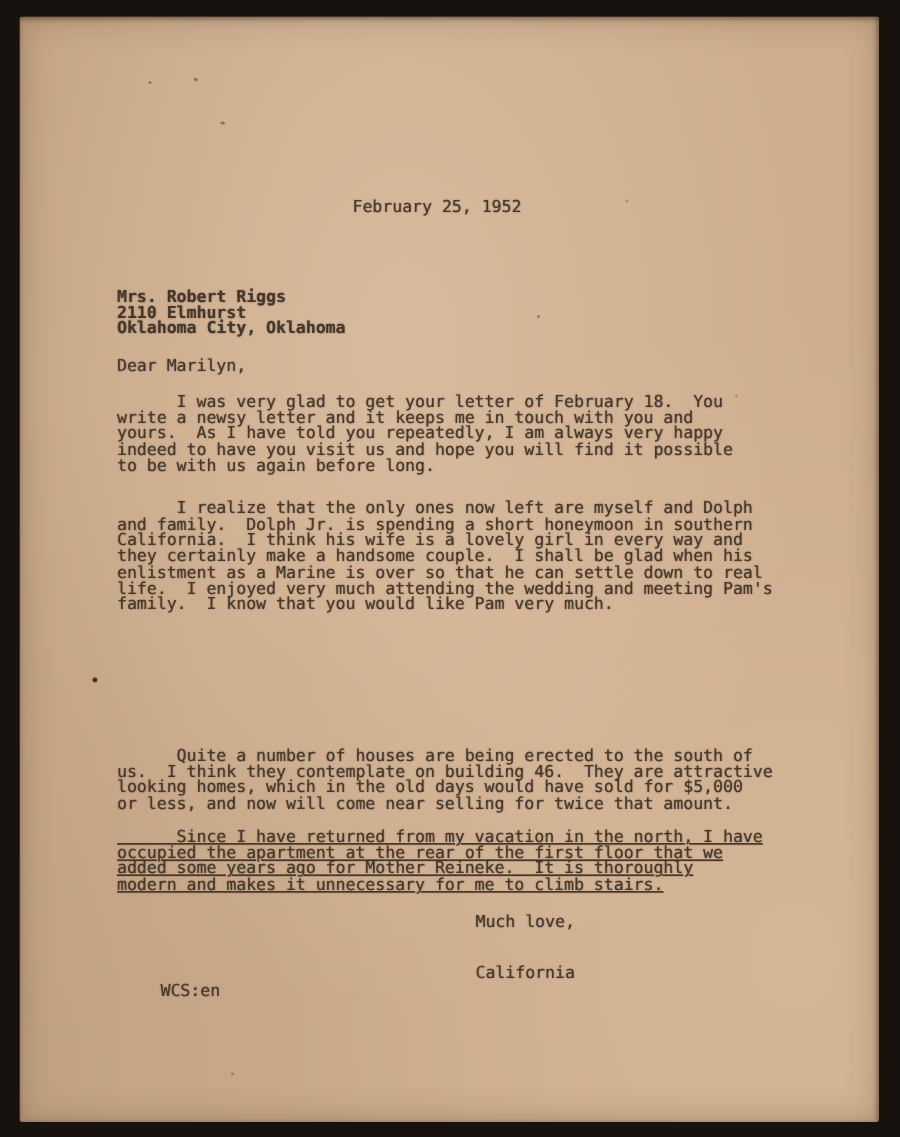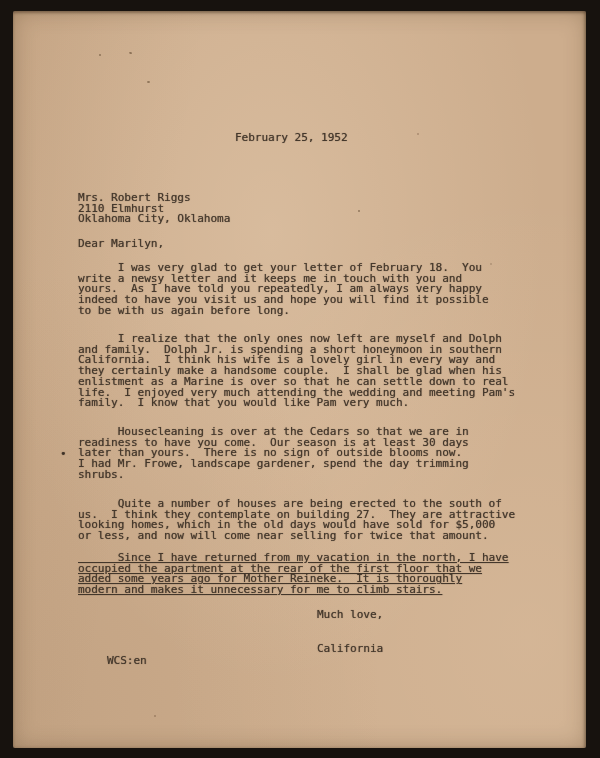--- a/index.html
+++ b/index.html
@@ -38,21 +38,21 @@
   .typed {
     position: absolute;
     white-space: pre;
     font-size: 11px;
     line-height: 10.7px;
     letter-spacing: 0px;
     color: rgba(62,50,39,0.88);
     text-shadow: 0 0 1px rgba(62,50,39,0.55), 0.3px 0.3px 0.5px rgba(62,50,39,0.35);
   }
   .date-line        { left: 235px; top: 133px; }
-  .address-block    { left: 78px;  top: 193px; }
+  .address-block    { left: 78px;  top: 193px; font-weight: bold; }
   .salutation       { left: 78px;  top: 239px; text-align: right; }
   .para-1           { left: 78px;  top: 263px; }
   .para-2           { left: 78px;  top: 334px; }
   .para-3           { left: 78px;  top: 427px; }
   .para-4           { left: 78px;  top: 499px; }
   .para-5           { left: 78px;  top: 553px; text-decoration: underline; }
   .closing          { left: 317px; top: 610px; }
   .signature        { left: 317px; top: 644px; }
   .typist-initials  { left: 78px;  top: 656px; margin-left: 29px; }
   .margin-bullet {
@@ -108,28 +108,23 @@
   <div class="typed para-2">      I realize that the only ones now left are myself and Dolph
 and family.  Dolph Jr. is spending a short honeymoon in southern
 California.  I think his wife is a lovely girl in every way and
 they certainly make a handsome couple.  I shall be glad when his
 enlistment as a Marine is over so that he can settle down to real
 life.  I enjoyed very much attending the wedding and meeting Pam's
 family.  I know that you would like Pam very much.</div>
 
   <div class="margin-bullet">•</div>
 
-  <div class="typed para-3">      Housecleaning is over at the Cedars so that we are in
-readiness to have you come.  Our season is at least 30 days
-later than yours.  There is no sign of outside blooms now.
-I had Mr. Frowe, landscape gardener, spend the day trimming
-shrubs.</div>
 
   <div class="typed para-4">      Quite a number of houses are being erected to the south of
-us.  I think they contemplate on building 27.  They are attractive
+us.  I think they contemplate on building 46.  They are attractive
 looking homes, which in the old days would have sold for $5,000
 or less, and now will come near selling for twice that amount.</div>
 
   <div class="typed para-5">      Since I have returned from my vacation in the north, I have
 occupied the apartment at the rear of the first floor that we
 added some years ago for Mother Reineke.  It is thoroughly
 modern and makes it unnecessary for me to climb stairs.</div>
 
   <div class="typed closing">Much love,</div>
 

